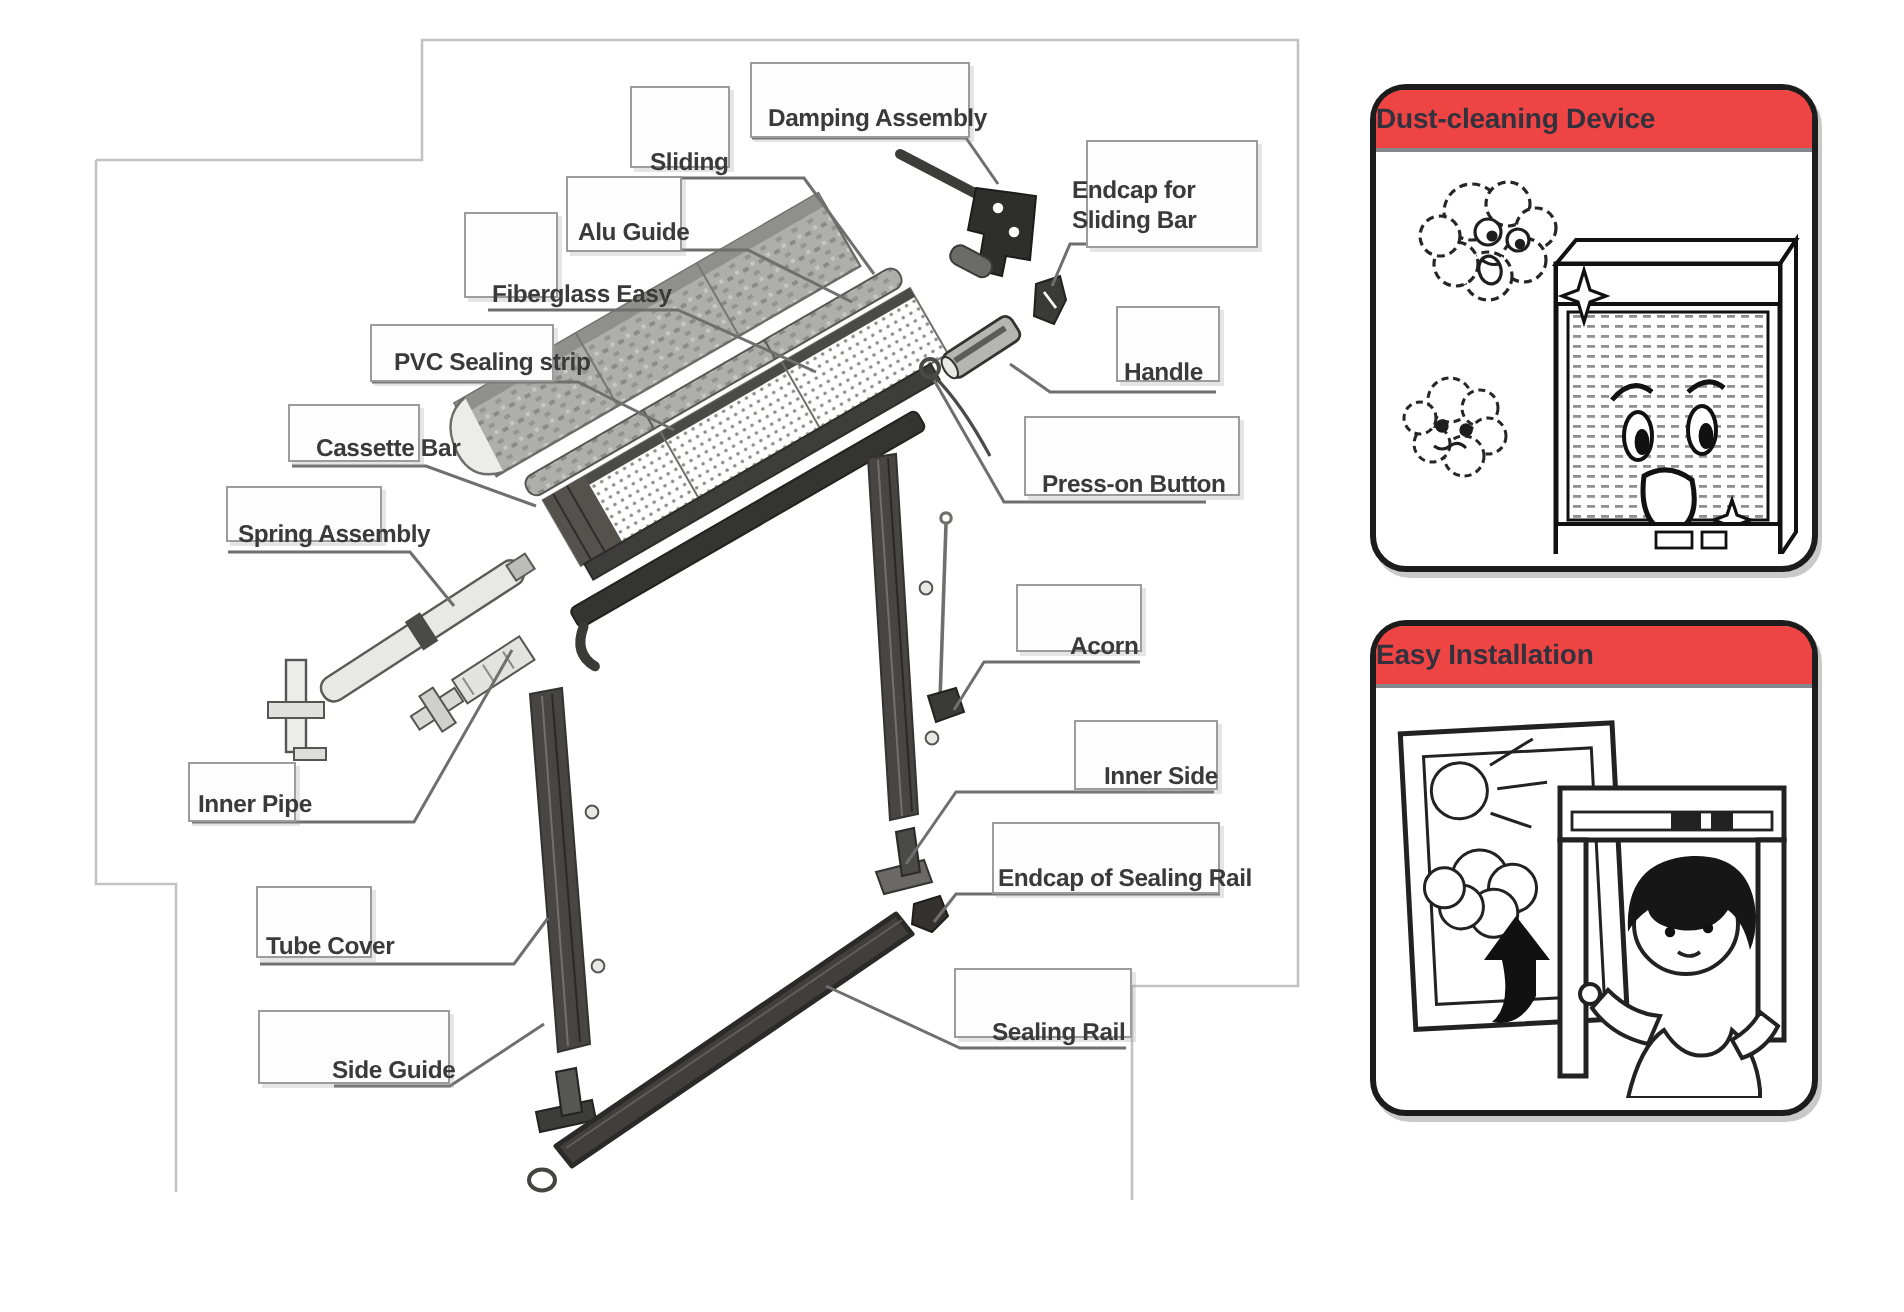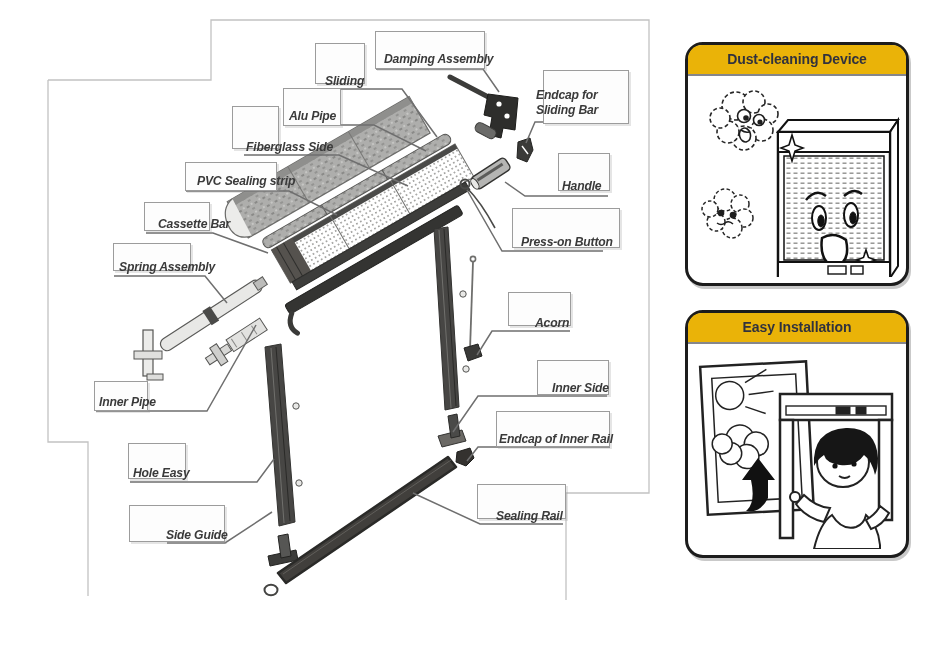--- a/index.html
+++ b/index.html
@@ -3,26 +3,26 @@
 <meta charset="utf-8">
 <style>
   html,body{margin:0;padding:0;background:#ffffff;}
   #screen{position:relative;width:952px;height:656px;background:#ffffff;
           font-family:"Liberation Sans",sans-serif;overflow:hidden;}
   #artwork{position:absolute;left:0;top:0;}
   .part{display:contents;}
   .pbox{position:absolute;border:1px solid #9c9c9c;background:#fdfdfd;
         box-shadow:2px 2px 0 rgba(150,150,150,.25);}
   .ptext{position:absolute;font-size:12.2px;line-height:15px;font-weight:600;
-         color:#3a3a3a;letter-spacing:-0.2px;white-space:nowrap;font-style:italic;}
+         color:#3a3a3a;letter-spacing:-0.2px;white-space:nowrap;}
   .ptext.wrap{white-space:normal;width:66px;}
   .panel{position:absolute;width:218px;border:3px solid #1c1c1c;border-radius:18px;
          background:#fff;box-shadow:2px 3px 0 #c9c9c9;}
-  .panel-header{height:29px;background:#eab308;border-bottom:2px solid #85868c;
-        border-radius:14px 14px 0 0;text-align:center;font-weight:bold;font-size:14px;
+  .panel-header{height:29px;background:#ef4444;border-bottom:2px solid #85868c;
+        border-radius:14px 14px 0 0;font-weight:bold;font-size:14px;
         color:#31323d;line-height:29px;letter-spacing:-0.1px;}
   #dust-panel{left:685px;top:42px;height:238px;}
   #install-panel{left:685px;top:310px;height:242px;}
   .panel svg{display:block;}
 </style>
 </head>
 <body>
 
 <div id="screen">
 
@@ -181,45 +181,45 @@
   <div class="part">
     <div class="pbox" style="left:315px;top:43px;width:48px;height:39px"></div>
     <div class="ptext" style="left:325px;top:74px">Sliding</div>
   </div>
   <div class="part">
     <div class="pbox" style="left:375px;top:31px;width:108px;height:36px"></div>
     <div class="ptext" style="left:384px;top:52px">Damping Assembly</div>
   </div>
   <div class="part">
     <div class="pbox" style="left:283px;top:88px;width:56px;height:36px"></div>
-    <div class="ptext" style="left:289px;top:109px">Alu Pipe</div>
+    <div class="ptext" style="left:289px;top:109px">Alu Guide</div>
   </div>
   <div class="part">
     <div class="pbox" style="left:232px;top:106px;width:45px;height:41px"></div>
-    <div class="ptext" style="left:246px;top:140px">Fiberglass Side</div>
+    <div class="ptext" style="left:246px;top:140px">Fiberglass Easy</div>
   </div>
   <div class="part">
     <div class="pbox" style="left:185px;top:162px;width:90px;height:27px"></div>
     <div class="ptext" style="left:197px;top:174px">PVC Sealing strip</div>
   </div>
   <div class="part">
     <div class="pbox" style="left:144px;top:202px;width:64px;height:27px"></div>
     <div class="ptext" style="left:158px;top:217px">Cassette Bar</div>
   </div>
   <div class="part">
     <div class="pbox" style="left:113px;top:243px;width:76px;height:26px"></div>
     <div class="ptext" style="left:119px;top:260px">Spring Assembly</div>
   </div>
   <div class="part">
     <div class="pbox" style="left:94px;top:381px;width:52px;height:28px"></div>
     <div class="ptext" style="left:99px;top:395px">Inner Pipe</div>
   </div>
   <div class="part">
     <div class="pbox" style="left:128px;top:443px;width:56px;height:34px"></div>
-    <div class="ptext" style="left:133px;top:466px">Hole Easy</div>
+    <div class="ptext" style="left:133px;top:466px">Tube Cover</div>
   </div>
   <div class="part">
     <div class="pbox" style="left:129px;top:505px;width:94px;height:35px"></div>
     <div class="ptext" style="left:166px;top:528px">Side Guide</div>
   </div>
   <div class="part">
     <div class="pbox" style="left:543px;top:70px;width:84px;height:52px"></div>
     <div class="ptext wrap" style="left:536px;top:88px">Endcap for Sliding Bar</div>
   </div>
   <div class="part">
@@ -233,21 +233,21 @@
   <div class="part">
     <div class="pbox" style="left:508px;top:292px;width:61px;height:32px"></div>
     <div class="ptext" style="left:535px;top:316px">Acorn</div>
   </div>
   <div class="part">
     <div class="pbox" style="left:537px;top:360px;width:70px;height:33px"></div>
     <div class="ptext" style="left:552px;top:381px">Inner Side</div>
   </div>
   <div class="part">
     <div class="pbox" style="left:496px;top:411px;width:112px;height:34px"></div>
-    <div class="ptext" style="left:499px;top:432px">Endcap of Inner Rail</div>
+    <div class="ptext" style="left:499px;top:432px">Endcap of Sealing Rail</div>
   </div>
   <div class="part">
     <div class="pbox" style="left:477px;top:484px;width:87px;height:33px"></div>
     <div class="ptext" style="left:496px;top:509px">Sealing Rail</div>
   </div>
 
   
   <div class="panel" id="dust-panel">
     <div class="panel-header">Dust-cleaning Device</div>
     <svg width="212" height="201" viewBox="0 0 212 201">

